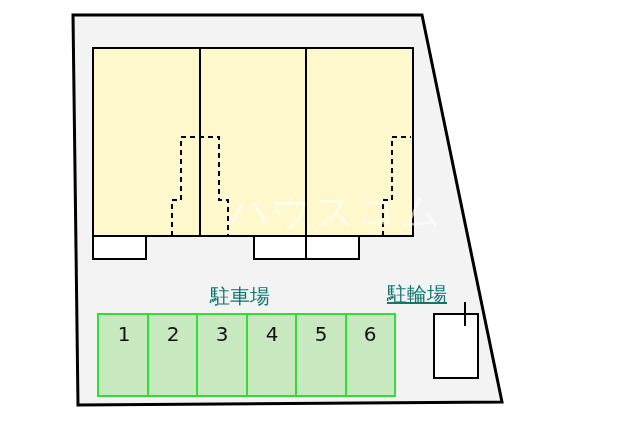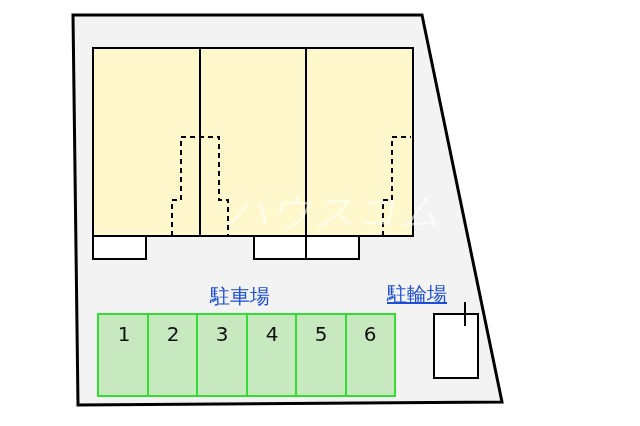--- a/index.html
+++ b/index.html
@@ -1,19 +1,19 @@
 <!DOCTYPE html>
 <html><head>
 <meta charset="utf-8">
 <style>
   html, body { margin:0; padding:0; background:#ffffff; }
   body { width:640px; height:426px; position:relative; overflow:hidden;
          font-family:"DejaVu Sans", sans-serif; }
   svg { position:absolute; left:0; top:0; }
-  .lbl { position:absolute; font-size:20px; color:#1d4ed8; white-space:nowrap; }
+  .lbl { position:absolute; font-size:20px; color:#0f766e; white-space:nowrap; }
   .num { position:absolute; font-size:20px; color:#111; text-align:center; width:48px; }
   .wm { position:absolute; font-size:40px; color:rgba(255,255,255,0.55); white-space:nowrap; letter-spacing:2px; }
 </style>
 </head>
 <body>
 
 <svg width="640" height="426" viewBox="0 0 640 426">
 
   <polygon points="73,15 422,15 502,402 78,405" fill="#f3f3f3" stroke="#000" stroke-width="3"></polygon>
 
@@ -34,21 +34,21 @@
     <rect x="197" y="314" width="50" height="82"></rect>
     <rect x="247" y="314" width="49" height="82"></rect>
     <rect x="296" y="314" width="50" height="82"></rect>
     <rect x="346" y="314" width="49" height="82"></rect>
   </g>
 
   <rect x="434" y="314" width="44" height="64" fill="#fff" stroke="#000" stroke-width="2"></rect>
   <line x1="465" y1="302" x2="465" y2="326" stroke="#000" stroke-width="2"></line>
 </svg>
 
-<div class="wm" style="left:228px; top:184px;font-style:italic;">ハウスコム</div>
+<div class="wm" style="left:228px; top:184px;">ハウスコム</div>
 
 <div class="lbl" style="left:210px; top:283px;">駐車場</div>
 <div class="lbl" style="left:387px; top:281px;text-decoration:underline;">駐輪場</div>
 
 <div class="num" style="left:100px; top:322px;">1</div>
 <div class="num" style="left:149px; top:322px;">2</div>
 <div class="num" style="left:198px; top:322px;">3</div>
 <div class="num" style="left:248px; top:322px;">4</div>
 <div class="num" style="left:297px; top:322px;">5</div>
 <div class="num" style="left:346px; top:322px;">6</div>

